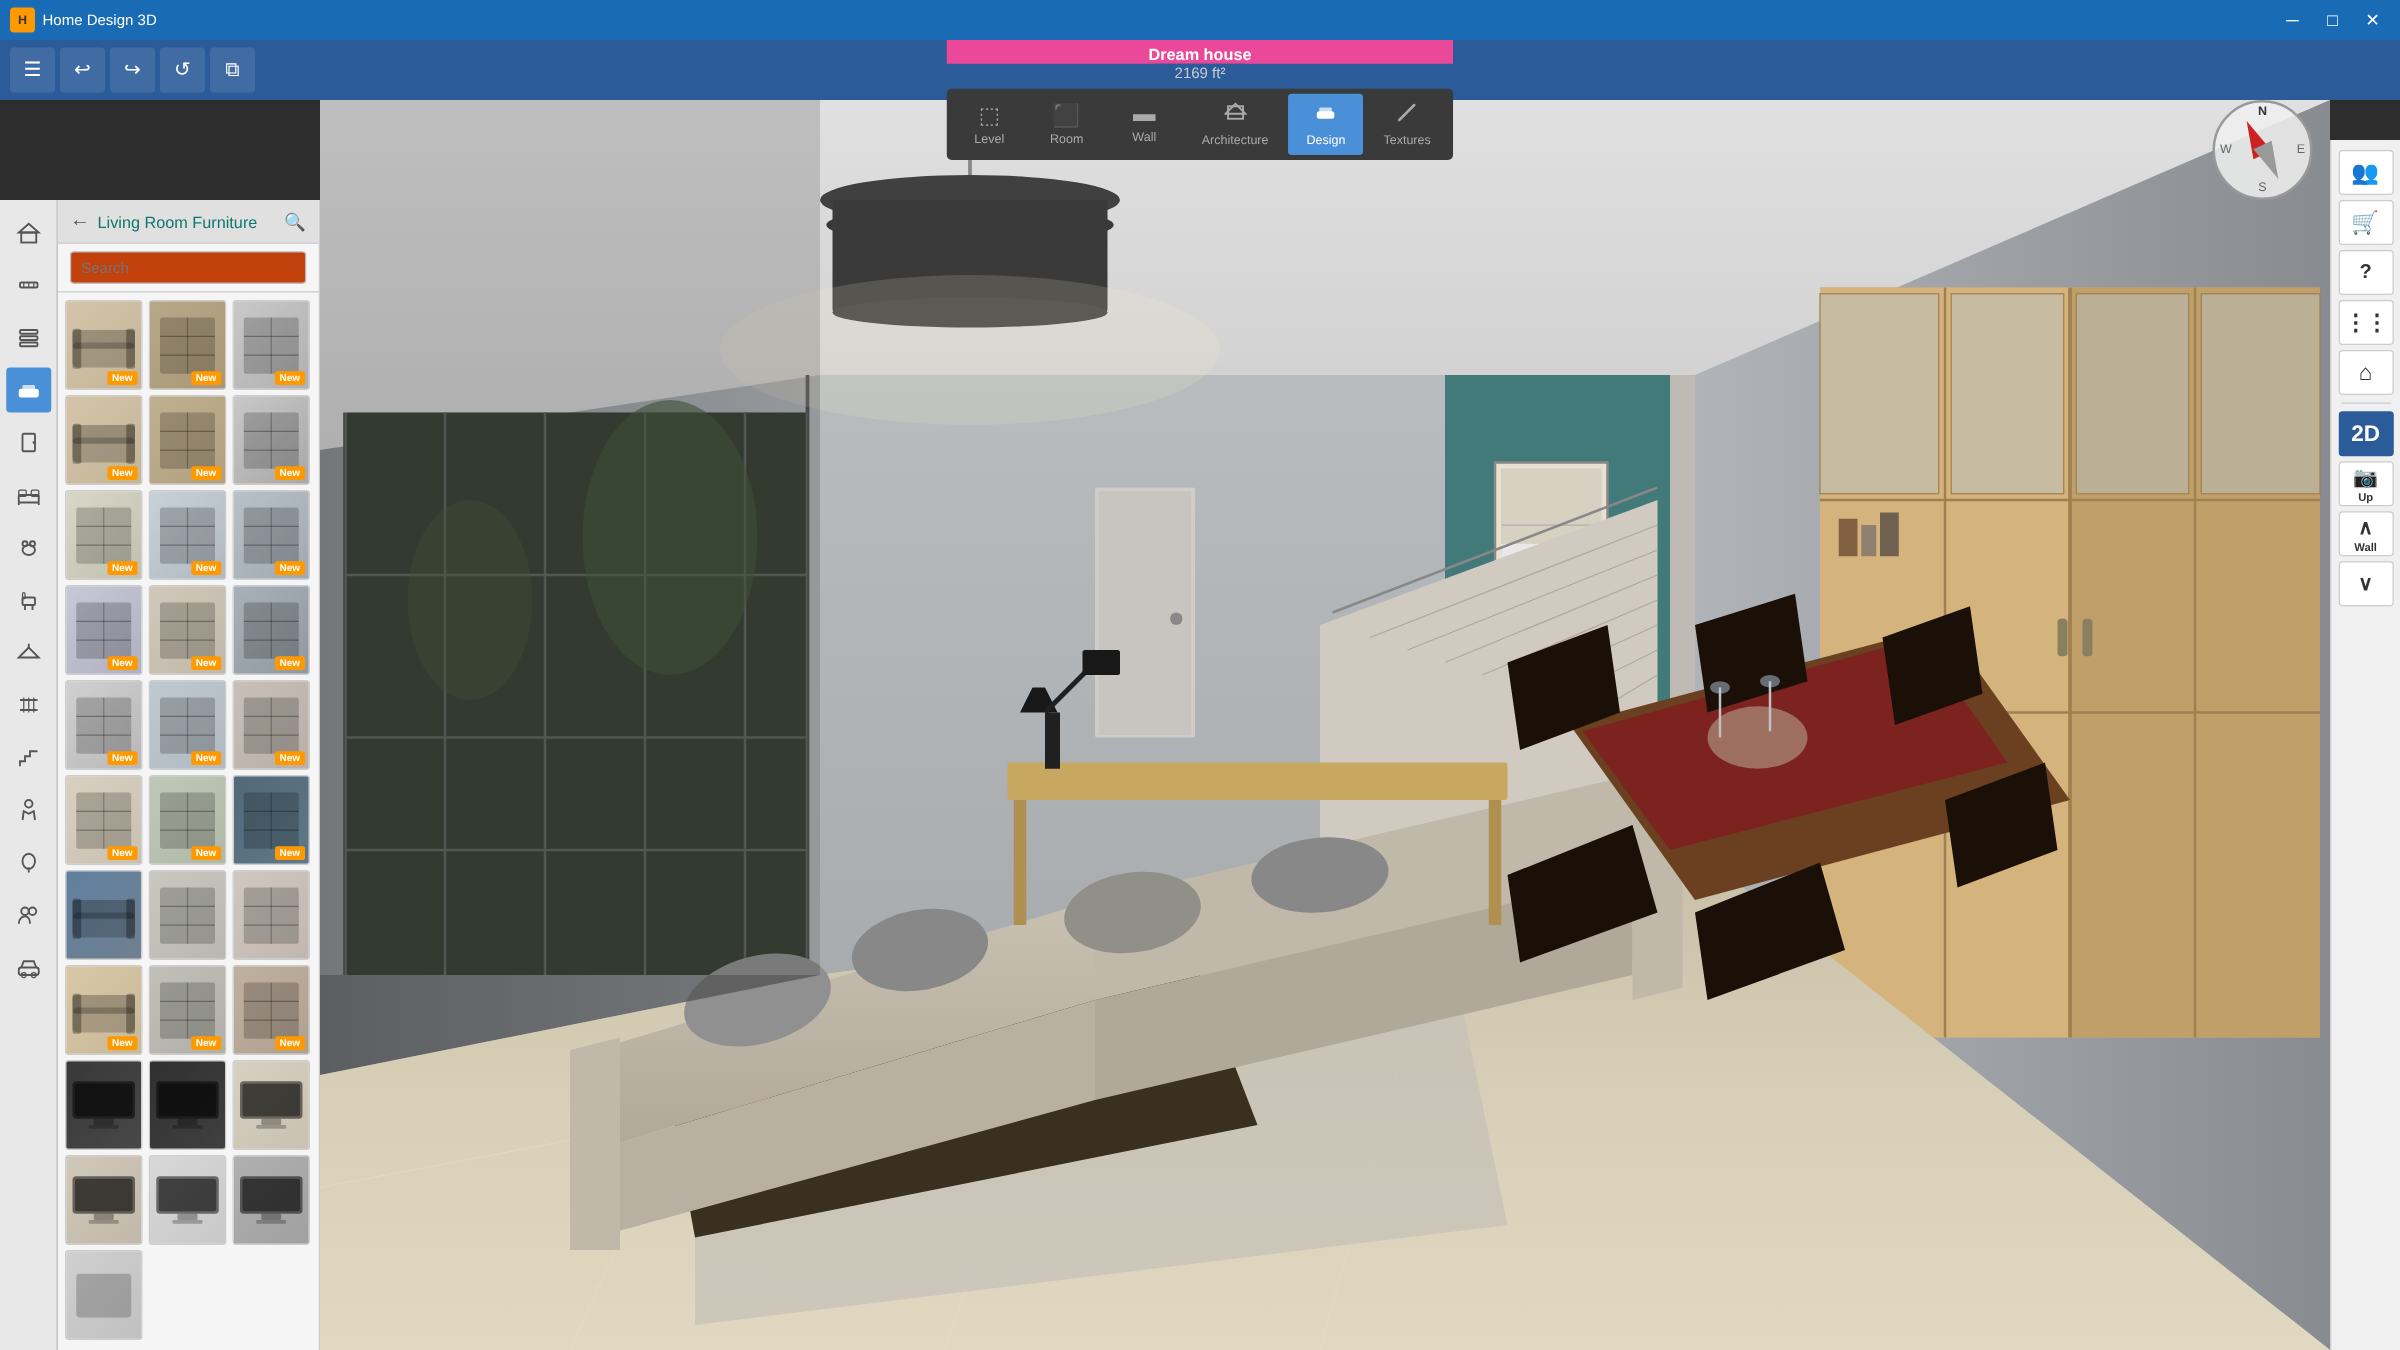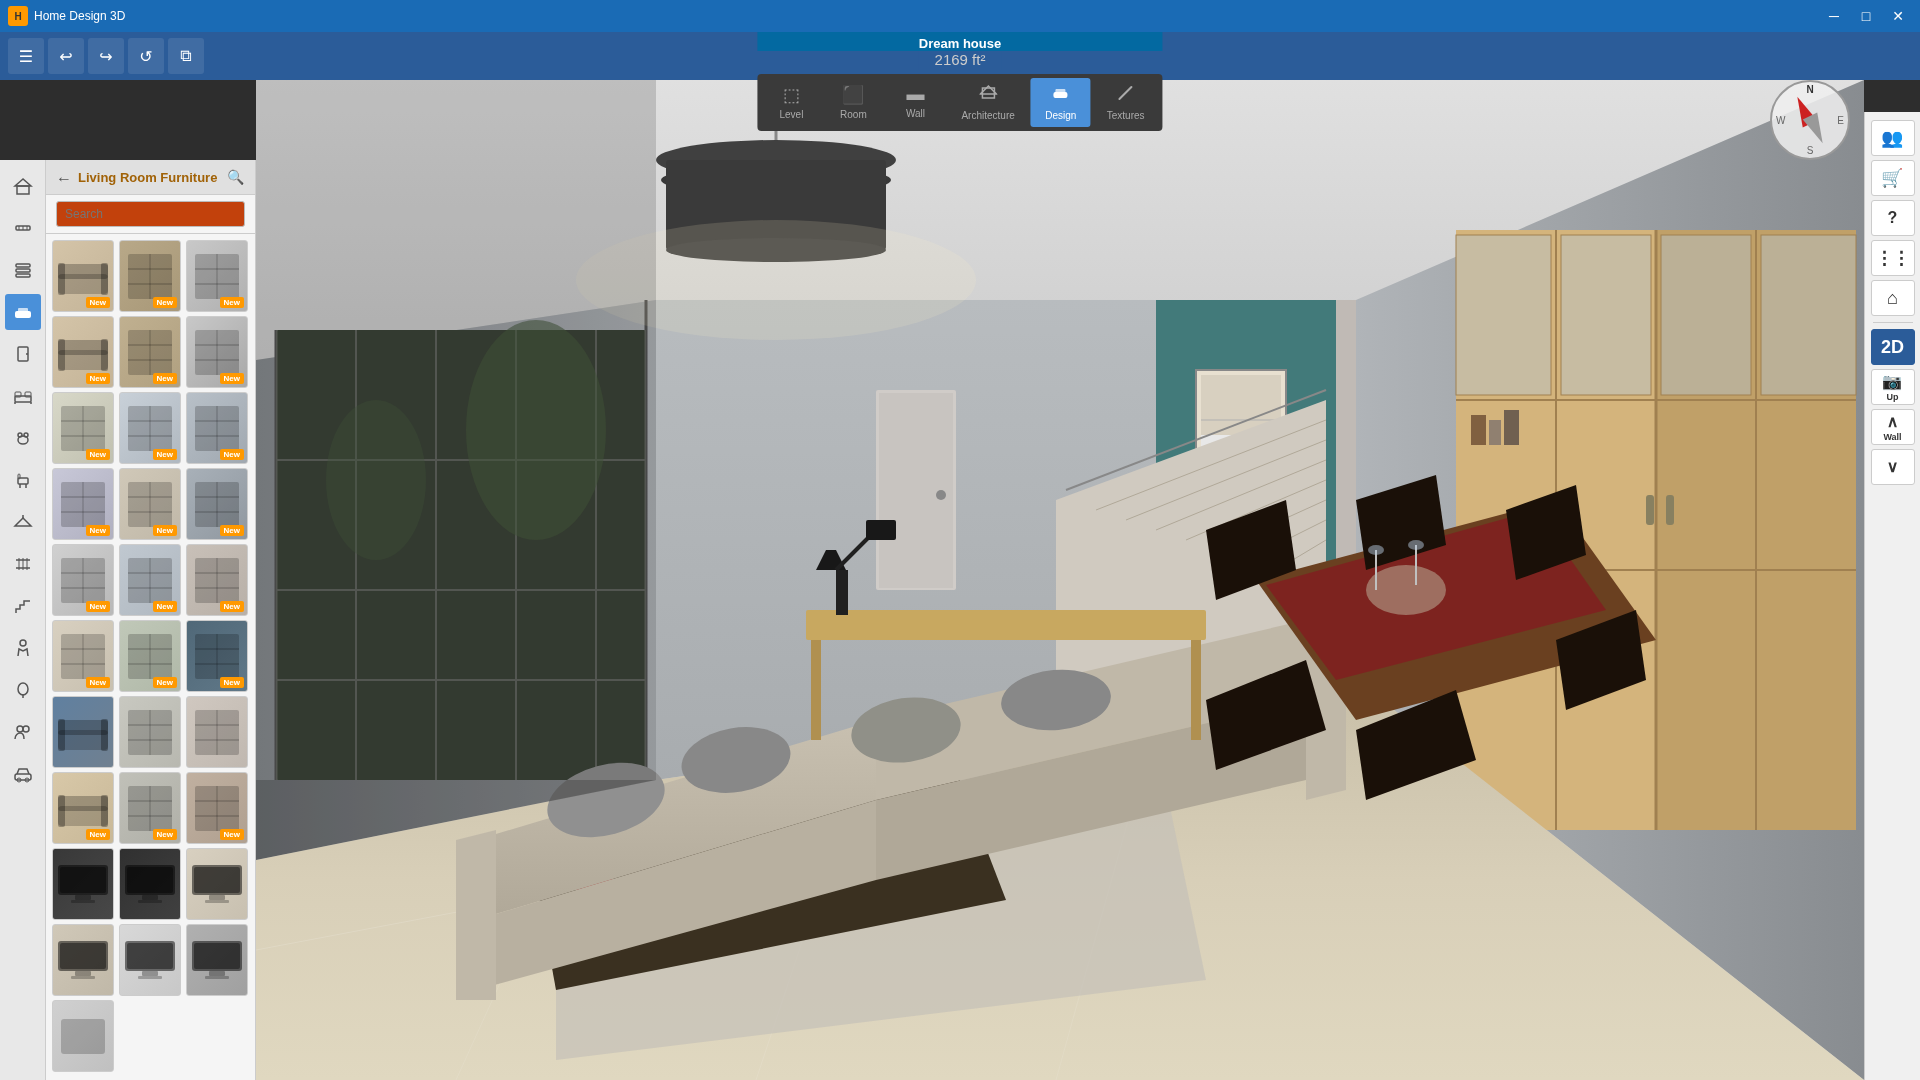--- a/index.html
+++ b/index.html
@@ -58,28 +58,28 @@
       transform: translateX(-50%);
       display: flex;
       flex-direction: column;
       align-items: center;
       z-index: 10;
     }
     #project-title {
       color: white;
       font-size: 13px;
       font-weight: bold;
-      background: #0369a1;
+      background: #ec4899;
       padding: 4px 16px 0;
       width: 100%;
       text-align: center;
     }
     #project-size {
       color: #ccc;
-      font-size: 15px;
+      font-size: 12px;
       background: #2b5c99;
       padding: 0 16px 2px;
     }
     #nav-tabs {
       display: flex;
       background: #3a3a3a;
       border-radius: 4px;
       padding: 4px;
       gap: 2px;
       margin-top: 4px;
@@ -230,22 +230,22 @@
       padding: 8px 10px;
       background: #e0e0e0;
       border-bottom: 1px solid #ccc;
       gap: 6px;
     }
     #back-btn {
       background: none; border: none; cursor: pointer; font-size: 16px; color: #555;
     }
     #panel-title {
       font-size: 13px;
-      font-weight: bold;
-      color: #a16207;
+      font-weight: normal;
+      color: #0f766e;
       flex: 1;
     }
     #search-icon-btn {
       background: none; border: none; cursor: pointer; font-size: 14px; color: #555;
     }
     #search-box {
       padding: 6px 10px;
       border-bottom: 1px solid #ccc;
     }
     #search-input {

